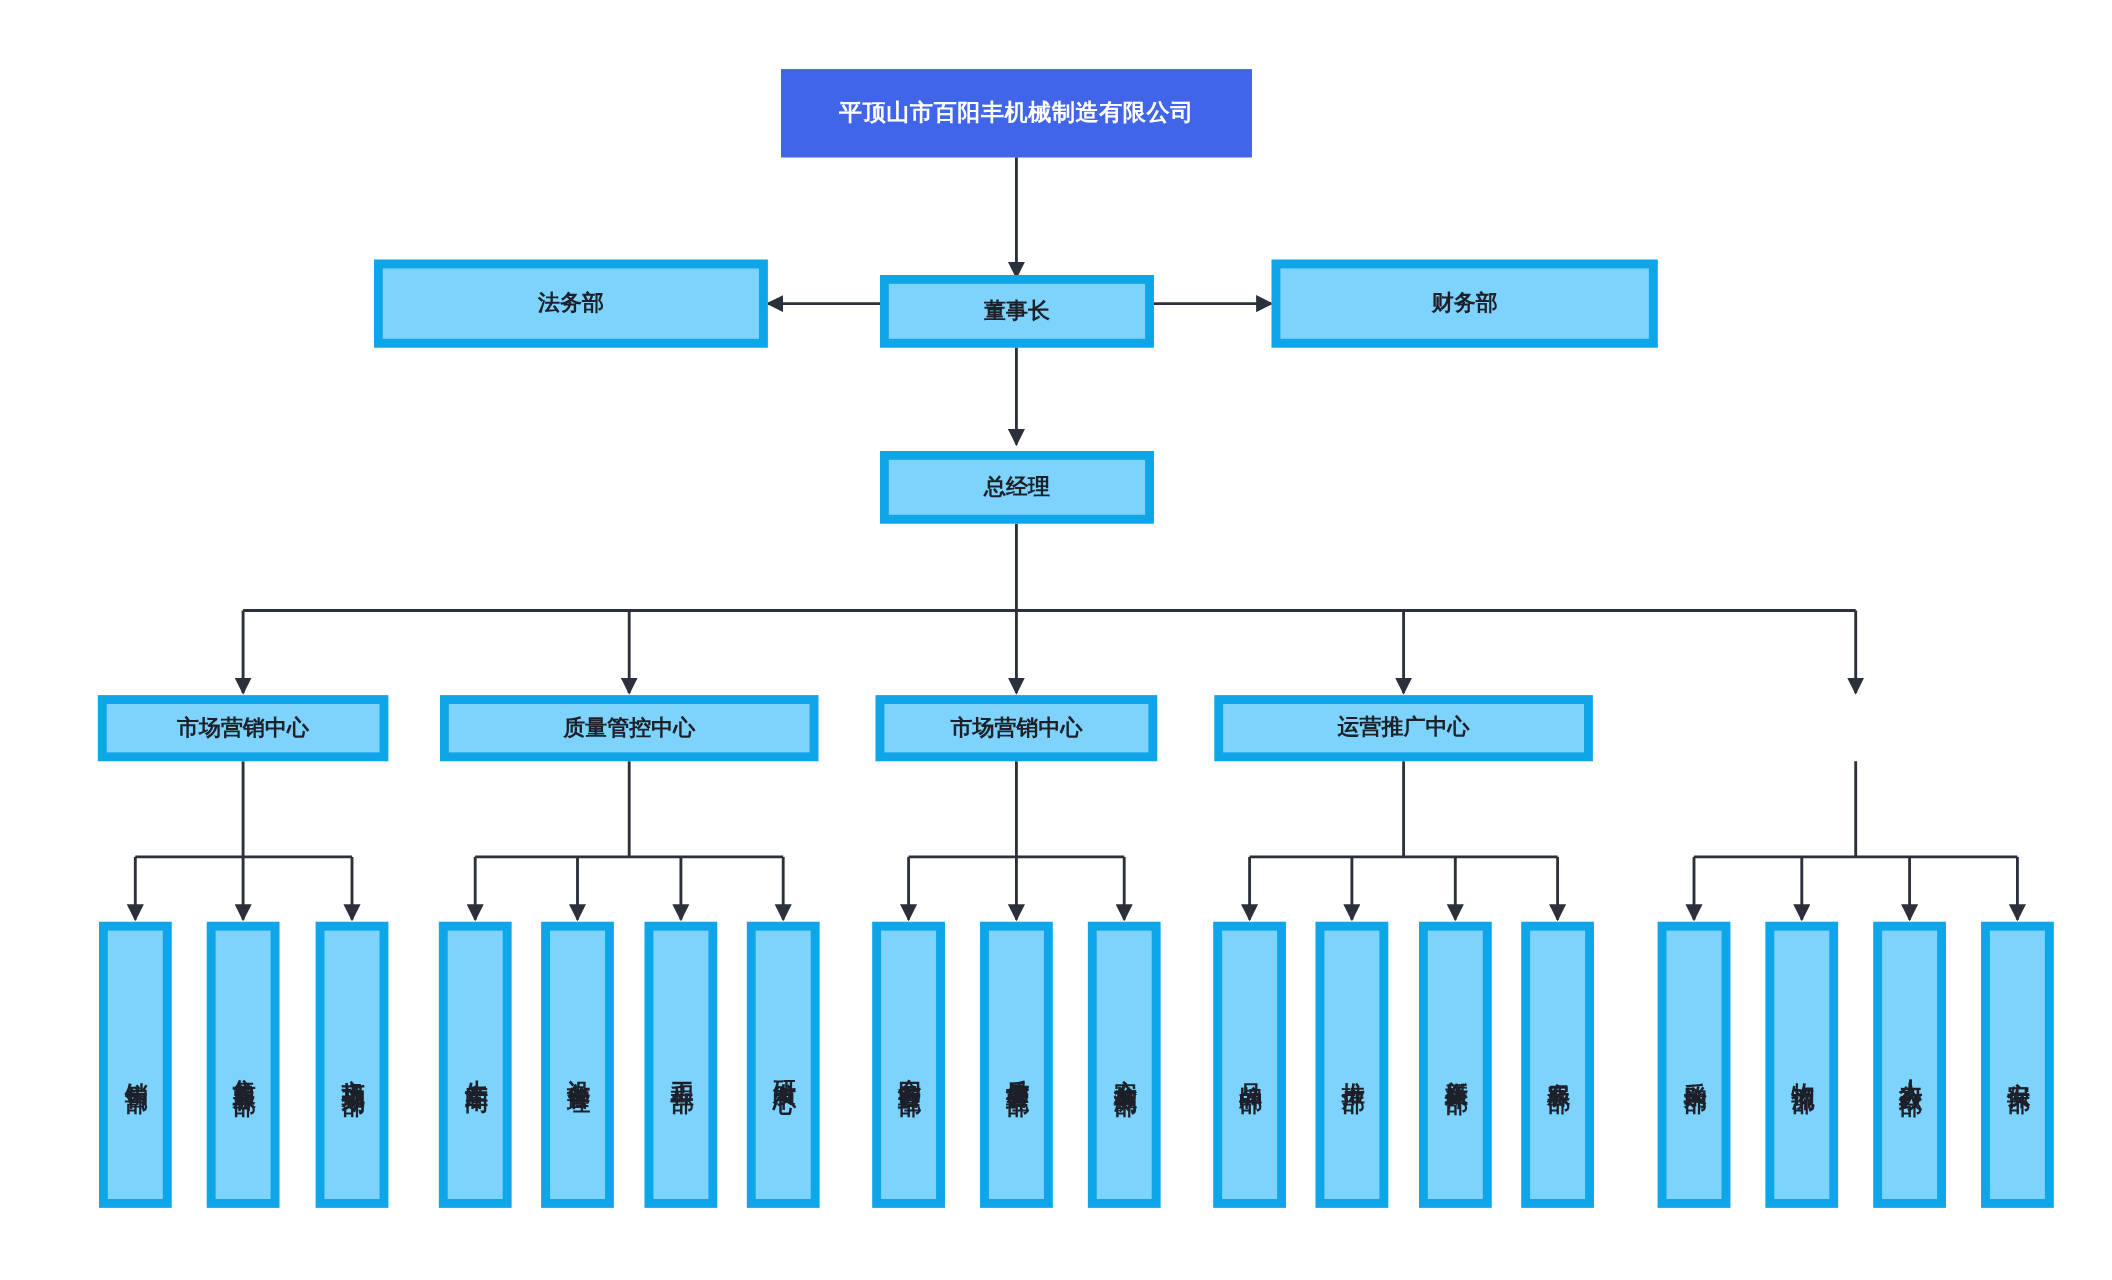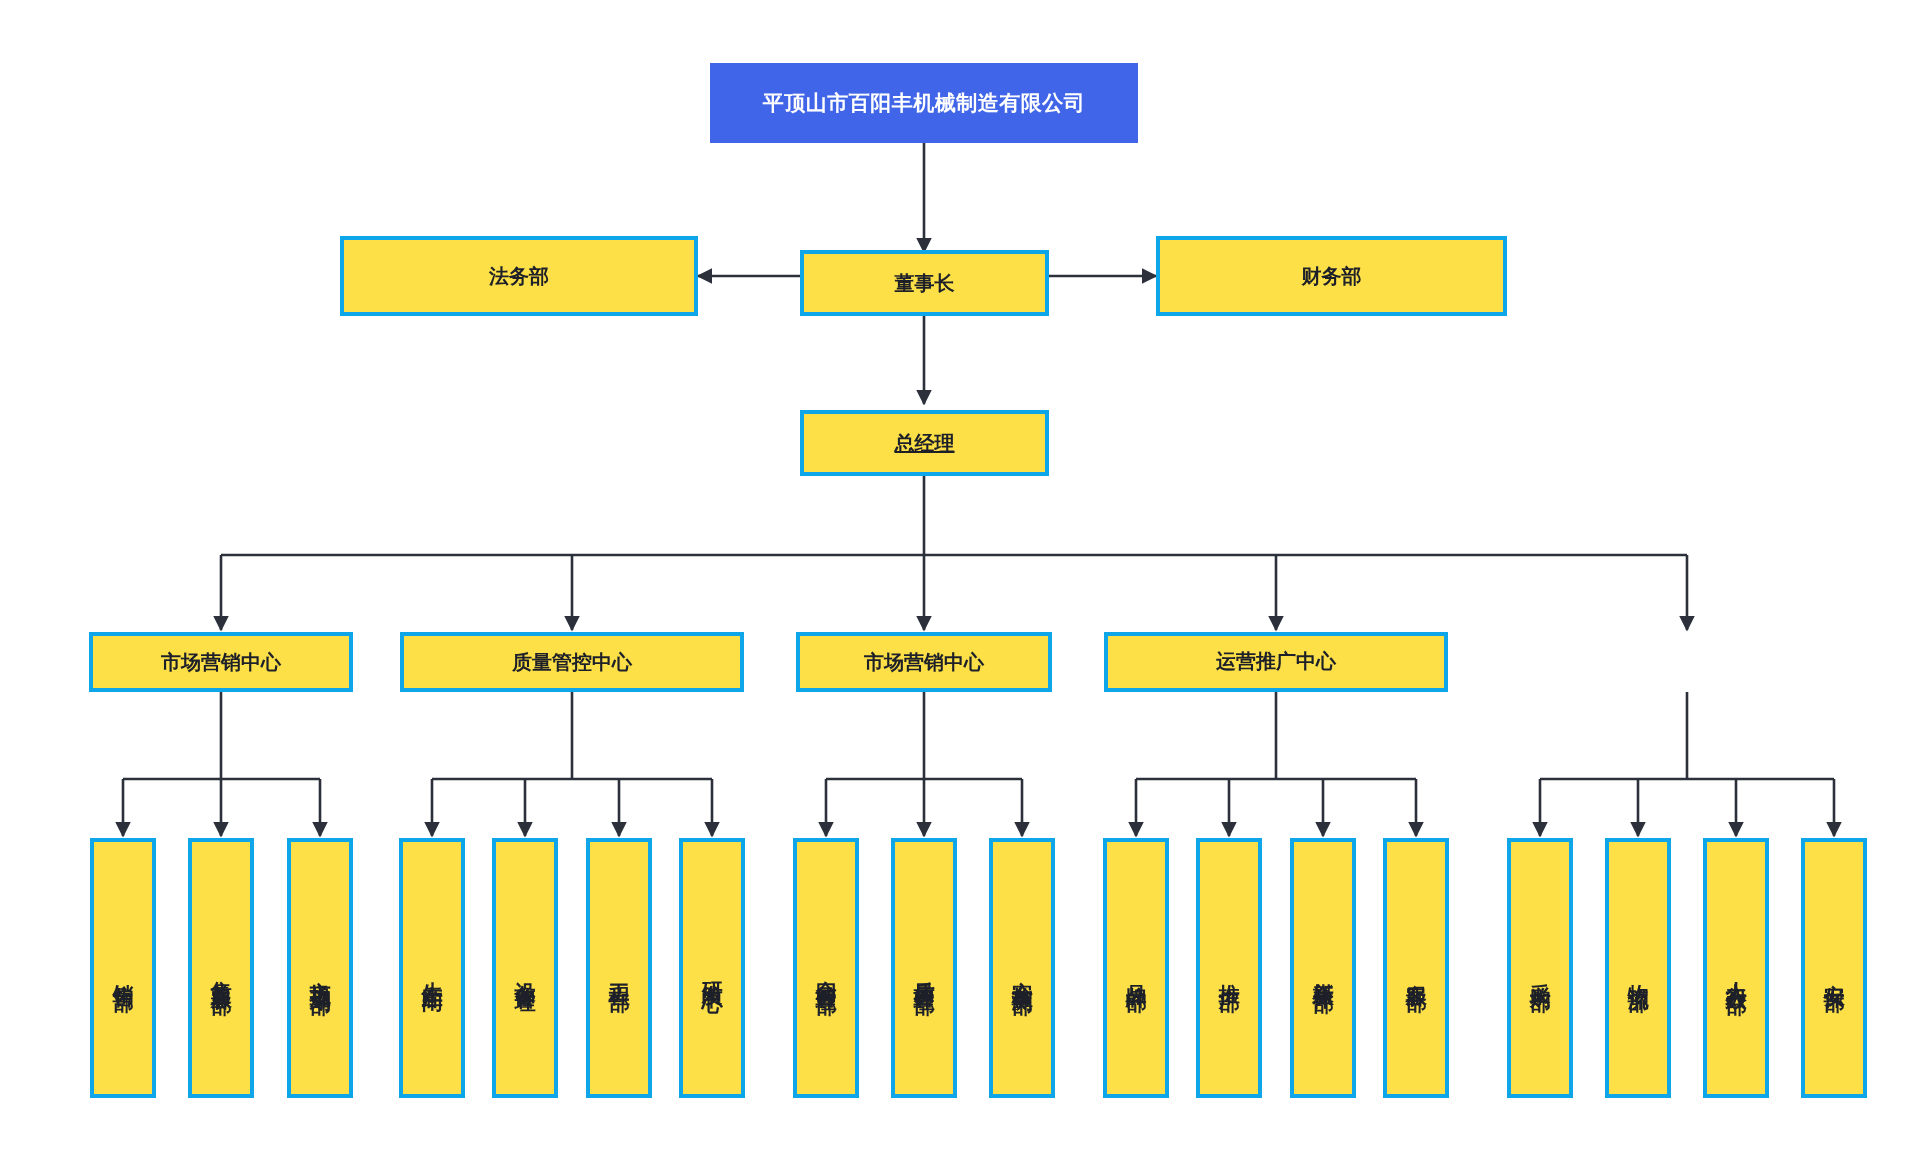--- a/index.html
+++ b/index.html
@@ -9,22 +9,22 @@
     font-family:"Liberation Sans","DejaVu Sans",sans-serif;
     overflow:hidden;
   }
   #chart{position:relative;width:1920px;height:904px;}
   svg#wires{position:absolute;left:0;top:0;width:1920px;height:1164px;}
 
   .node{
     position:absolute;
     box-sizing:border-box;
     display:flex;align-items:center;justify-content:center;
-    background:#fde047;
-    border:4px solid #0ea5e9;
+    background:#7dd3fc;
+    border:8px solid #0ea5e9;
     color:#1d2029;
     font-weight:bold;
     text-align:center;
     line-height:1.25;
   }
   .node.root{
     background:#4165e8;
     border:2px solid #4165e8;
     color:#ffffff;
     font-size:21px;
@@ -123,21 +123,21 @@
   </div>
 
   <div class="node exec" style="left:800px;top:250px;width:249px;height:66px;">
     <span>董事长</span>
   </div>
 
   <div class="node exec" style="left:1156px;top:236px;width:351px;height:80px;">
     <span>财务部</span>
   </div>
 
-  <div class="node exec" style="left:800px;top:410px;width:249px;height:66px;text-decoration:underline;">
+  <div class="node exec" style="left:800px;top:410px;width:249px;height:66px;">
     <span>总经理</span>
   </div>
 
   <div class="node center" style="left:89px;top:632px;width:264px;height:60px;">
     <span>市场营销中心</span>
   </div>
   <div class="node center" style="left:400px;top:632px;width:344px;height:60px;">
     <span>质量管控中心</span>
   </div>
   <div class="node center" style="left:796px;top:632px;width:256px;height:60px;">

